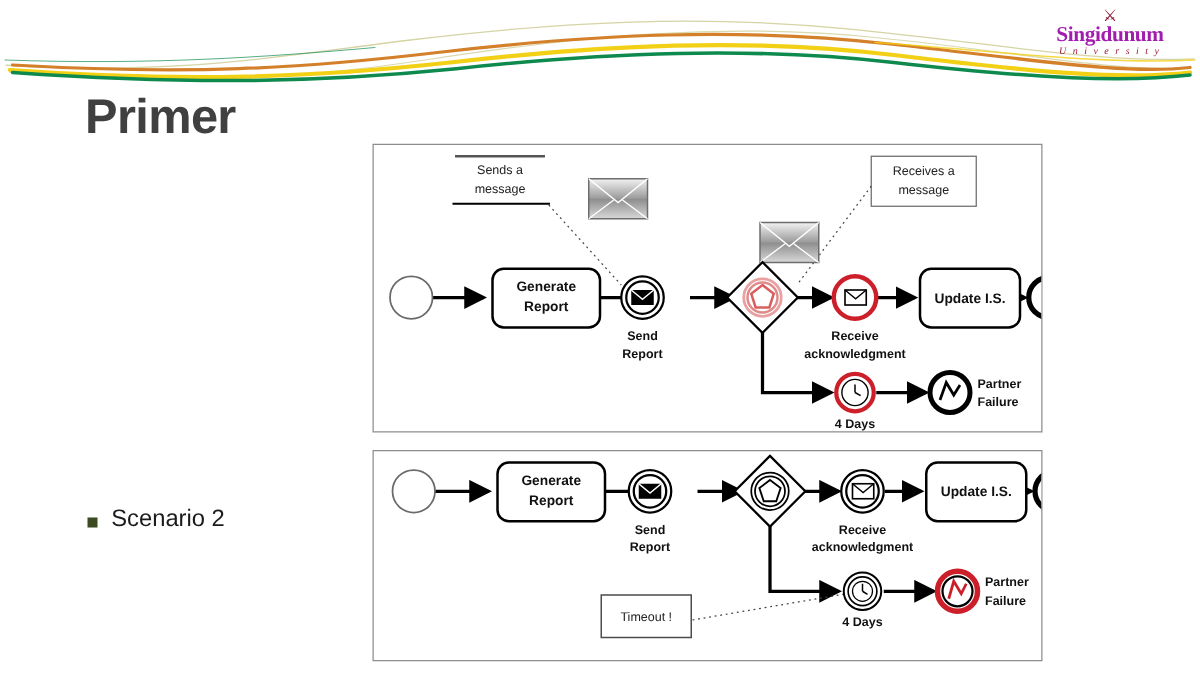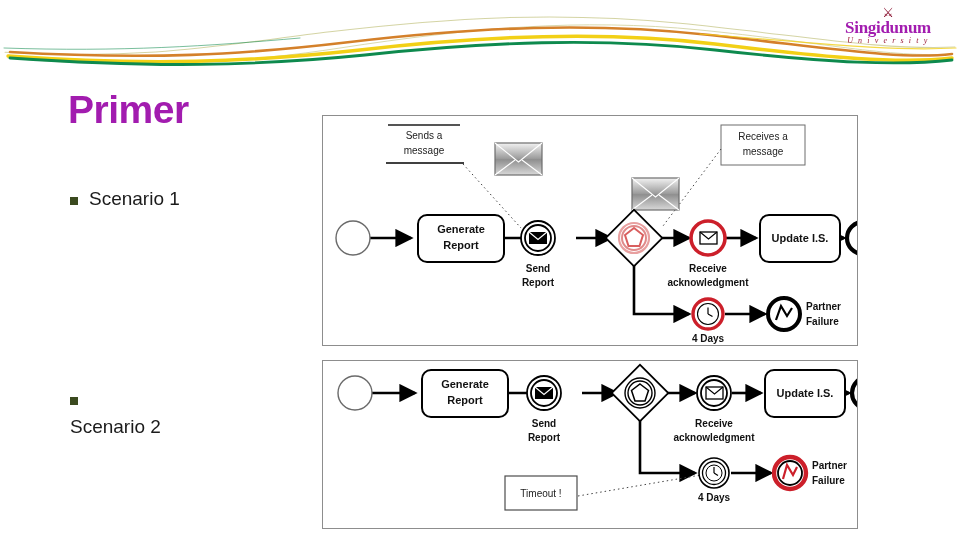--- a/index.html
+++ b/index.html
@@ -14,30 +14,30 @@
   .header svg{display:block;}
   .logo{position:absolute;right:12px;top:6px;width:120px;height:44px;
         text-align:center;line-height:1;}
   .logo .mark{font-size:13px;color:#8a1230;letter-spacing:0px;}
   .logo .name{font-family:"Liberation Serif",serif;font-size:17px;color:#a21caf;
         font-weight:700;letter-spacing:-.3px;line-height:17px;}
   .logo .sub{font-family:"Liberation Serif",serif;font-size:8px;color:#9a1b36;
         letter-spacing:1.6px;line-height:10px;font-style:italic;}
 
   
-  .title{position:absolute;left:68px;top:88px;font-size:39px;font-weight:700;
-         color:#a21caf;letter-spacing:-.5px;}
+  .title{position:absolute;left:68px;top:72px;font-size:39px;font-weight:700;
+         color:#404040;letter-spacing:-.5px;}
   .bullet{position:absolute;left:70px;display:flex;align-items:flex-start;gap:11px;}
   .bullet .sq{width:8px;height:8px;background:#3b4a1f;margin-top:9px;flex:none;}
   .bullet .txt{font-size:19px;color:#1b1b1b;}
   .b1{top:188px;}
-  .b2{top:388px;flex-direction:column;}
+  .b2{top:405px;}
 
   
-  .panel{position:absolute;background:#fff;border:1px solid #8d8d8d;margin-left:24px;}
+  .panel{position:absolute;background:#fff;border:1px solid #8d8d8d;}
   #panel1{left:298px;top:115px;width:534px;height:229px;}
   #panel2{left:298px;top:360px;width:534px;height:167px;}
   .panel svg{display:block;width:100%;height:100%;}
 
   .lbl{font-family:"Liberation Sans",sans-serif;font-weight:700;fill:#111;}
   .lbl-task{font-size:11px;}
   .lbl-ev{font-size:10px;}
   .ann{font-size:10px;font-weight:400;fill:#222;}
 </style>
 </head>
@@ -60,24 +60,20 @@
 
     <div class="logo">
       <div class="mark">⚔</div>
       <div class="name">Singidunum</div>
       <div class="sub">U n i v e r s i t y</div>
     </div>
   </div>
 
   <div class="title">Primer</div>
 
-  <div class="bullet b1">
-    <span class="sq"></span>
-    <span class="txt">Scenario 1</span>
-  </div>
   <div class="bullet b2">
     <span class="sq"></span>
     <span class="txt">Scenario 2</span>
   </div>
 
   <div class="panel" id="panel1">
     <svg viewBox="0 0 534 229">
       <defs>
         <marker id="ah1" markerWidth="7" markerHeight="7" refX="6" refY="3.5" orient="auto">
           <path d="M0,0 L7,3.5 L0,7 z" fill="#000"></path>

